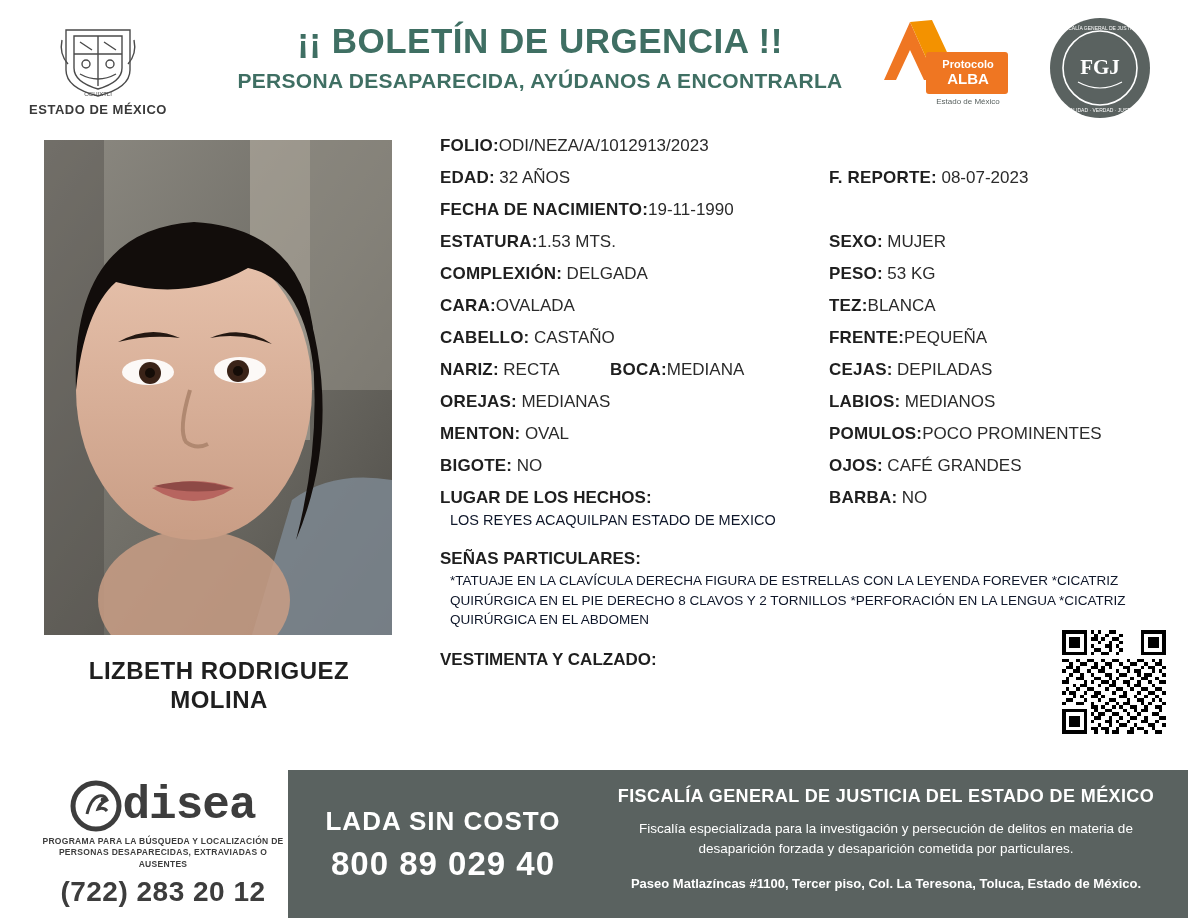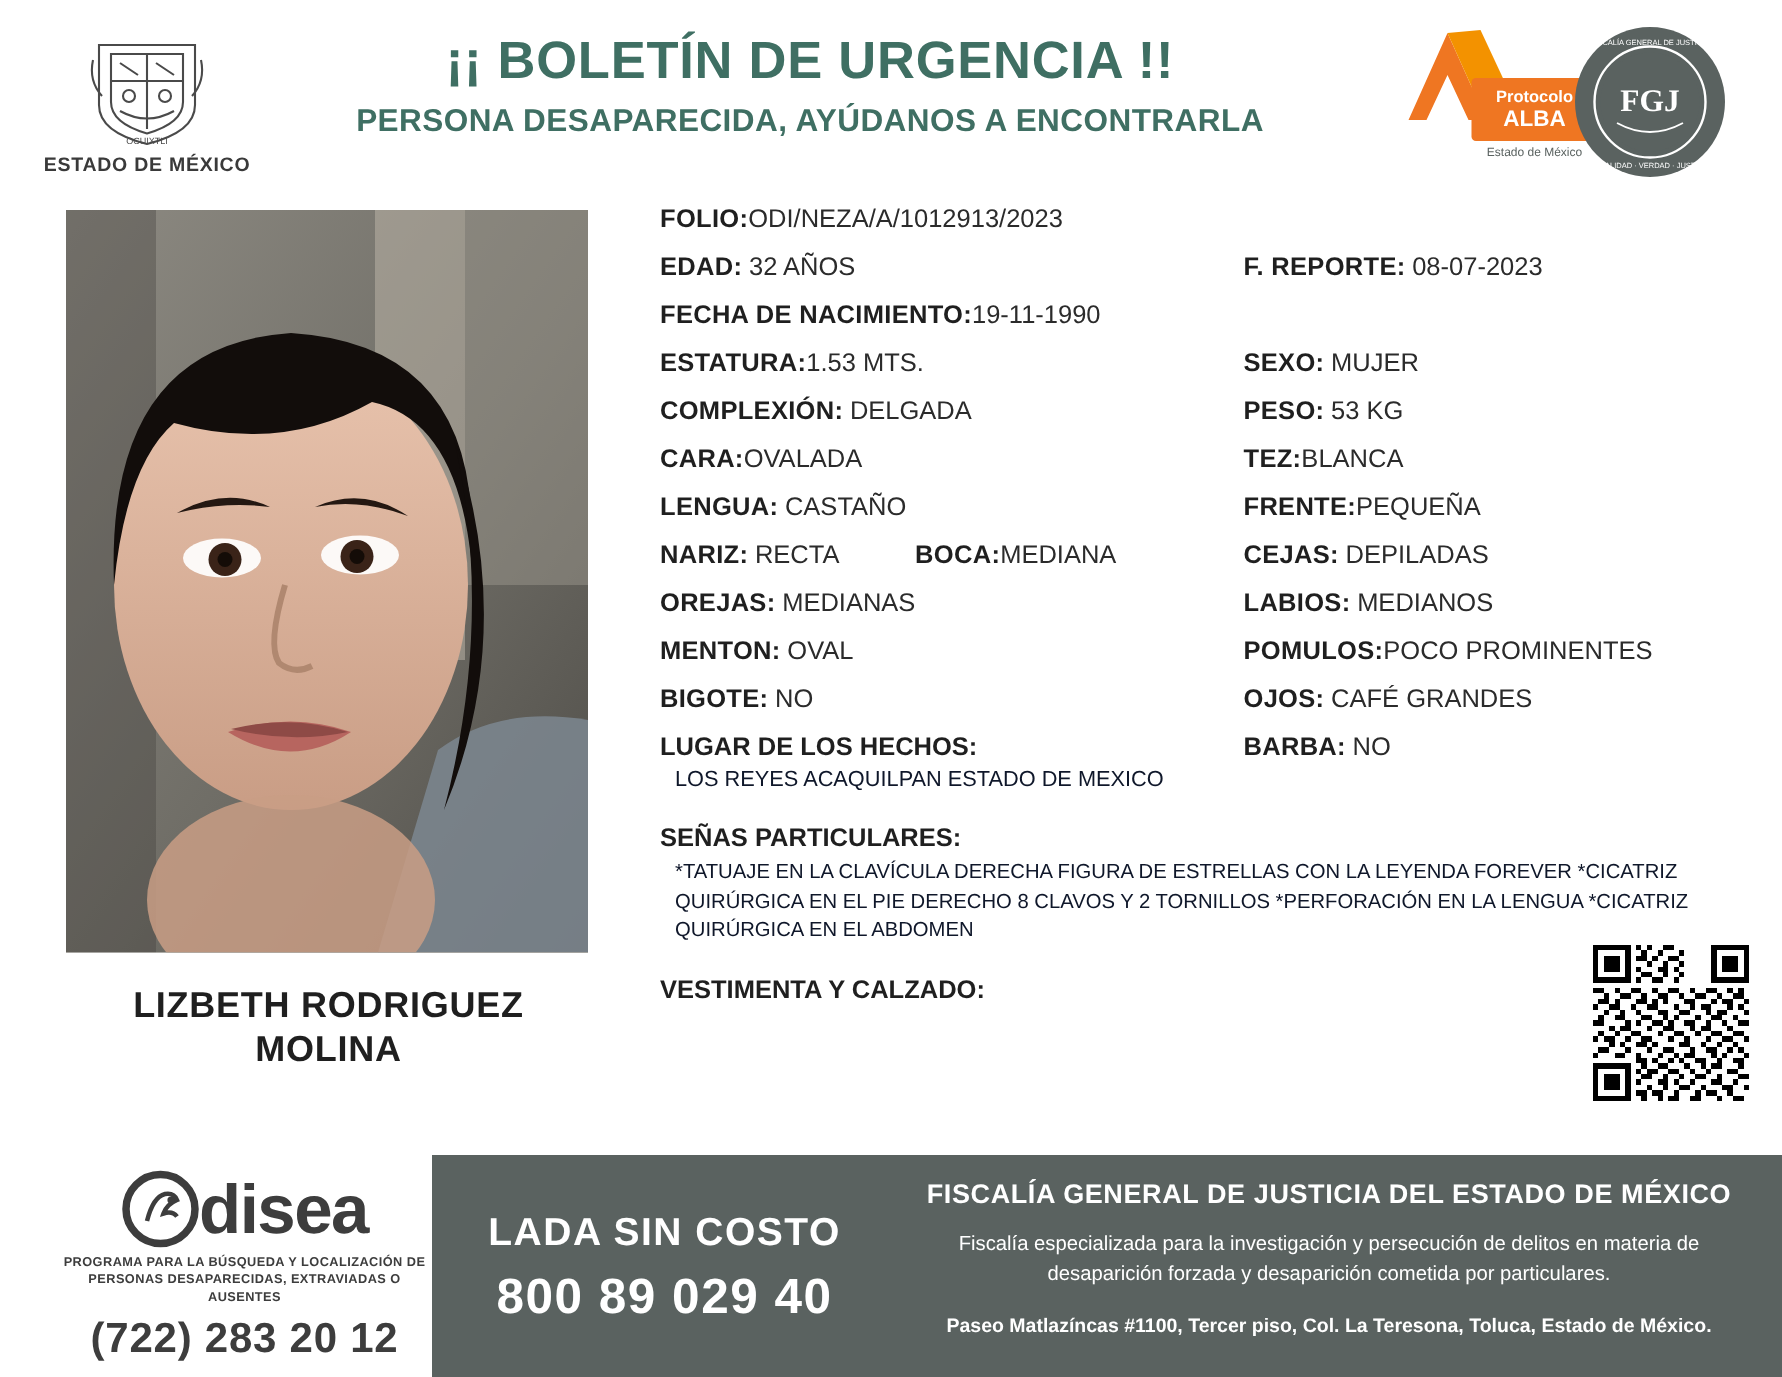--- a/index.html
+++ b/index.html
@@ -58,21 +58,21 @@
   }
   .title-sub {
     font-size: 21px;
     font-weight: bold;
     color: #3f6f63;
     letter-spacing: 0.3px;
     margin-top: 8px;
   }
   .protocolo {
     position: absolute;
-    left: 935px;
+    left: 880px;
     top: 14px;
     width: 130px;
     height: 104px;
   }
   .fgj-logo {
     position: absolute;
     left: 1048px;
     top: 16px;
     width: 104px;
     height: 104px;
@@ -183,20 +183,21 @@
   }
   .odisea-word {
     font-size: 46px;
     font-weight: bold;
     color: #3d3d3d;
     letter-spacing: -1px;
     line-height: 1;
     display: flex;
     align-items: center;
     justify-content: center;
+    font-family: Liberation Mono, monospace;
   }
   .odisea-sub {
     font-size: 8.5px;
     font-weight: bold;
     color: #3d3d3d;
     letter-spacing: 0.3px;
     line-height: 1.35;
     margin-top: 4px;
   }
   .odisea-phone {
@@ -402,21 +403,21 @@
       <div class="col-l">
         <span class="lbl">CARA:</span><span class="val">OVALADA</span>
       </div>
       <div class="col-r">
         <span class="lbl">TEZ:</span><span class="val">BLANCA</span>
       </div>
     </div>
 
     <div class="row">
       <div class="col-l">
-        <span class="lbl">LENGUA:</span>
+        <span class="lbl">CABELLO:</span>
         <span class="val">CASTAÑO</span>
       </div>
       <div class="col-r">
         <span class="lbl">FRENTE:</span><span class="val">PEQUEÑA</span>
       </div>
     </div>
 
     <div class="row">
       <div class="col-l">
         <span class="lbl">NARIZ:</span>

